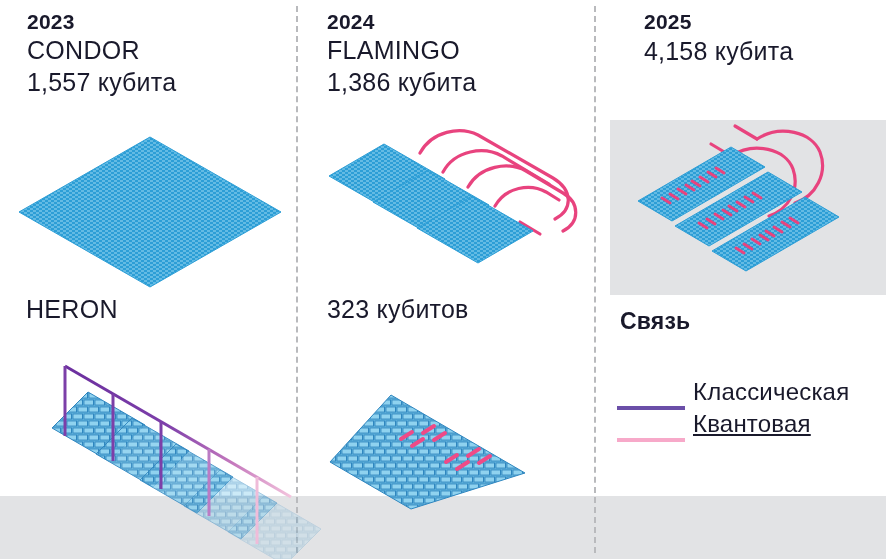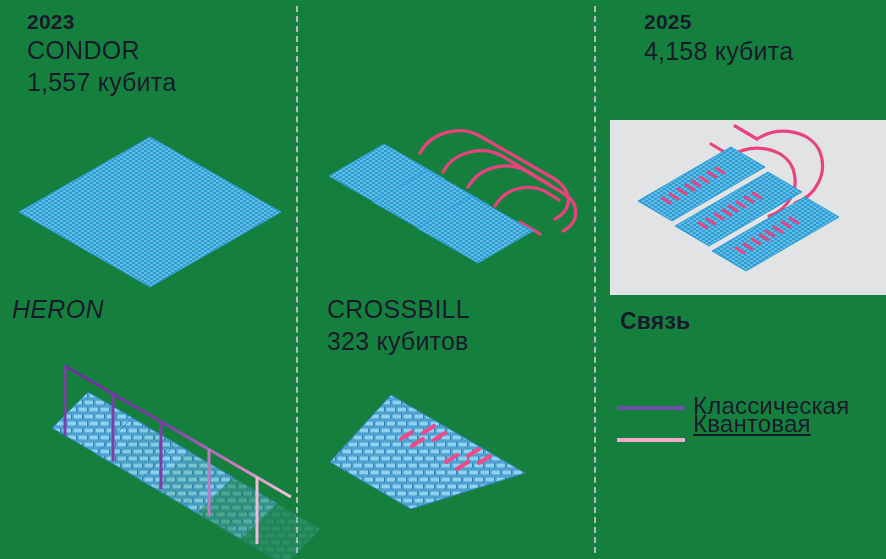--- a/index.html
+++ b/index.html
@@ -4,22 +4,22 @@
 <style>
   * { box-sizing: border-box; margin: 0; padding: 0; }
   html, body {
     width: 886px; height: 559px;
     background: #e2e3e5;
     font-family: "Liberation Sans", sans-serif;
     overflow: hidden;
   }
   #root {
     position: relative;
-    width: 886px; height: 559px;
-    background: #15803d;
+    width: 886px; height: 496px;
+    background: #ffffff;
   }
 
   
   .divider {
     position: absolute;
     top: 6px;
     width: 0;
     height: 547px;
     border-left: 2px dashed #b9babd;
   }
@@ -252,43 +252,47 @@
       </g>
     </g>
   </svg>
 
   <div class="col-head" style="left:27px; top:8px;">
     <div class="year">2023</div>
     <div class="gen-name">CONDOR</div>
     <div class="qubits">1,557 кубита</div>
   </div>
 
+  <div class="col-head" style="left:327px; top:8px;">
+    <div class="year">2024</div>
+    <div class="gen-name">FLAMINGO</div>
+    <div class="qubits">1,386 кубита</div>
+  </div>
 
   <div class="col-head" style="left:644px; top:8px;">
     <div class="year">2025</div>
     <div class="qubits">4,158 кубита</div>
   </div>
 
-  <div class="row2-head" style="left:12px; top:293px;font-style:italic;">
+  <div class="row2-head" style="left:26px; top:293px;">
     <div class="row2-name">HERON</div>
   </div>
 
   <div class="row2-head" style="left:327px; top:293px;">
-    <div class="row2-name">CROSSBILL</div>
     <div class="row2-qubits">323 кубитов</div>
   </div>
 
   <div class="legend">
     <div class="legend-title">Связь</div>
   </div>
 
   <div class="legend-rows">
     <div class="legend-row">
       <div class="legend-swatch" style="top:28px; background:#6b4fa8;"></div>
-      <div class="legend-label" style="top:16px;">Классическая</div>
+      <div class="legend-label" style="top:2px;">Классическая</div>
     </div>
     <div class="legend-row">
       <div class="legend-swatch" style="top:28px; background:#f7a9c9;"></div>
       <div class="legend-label" style="top:2px;text-decoration:underline;">Квантовая</div>
     </div>
   </div>
 
 </div>
 
 </body></html>

